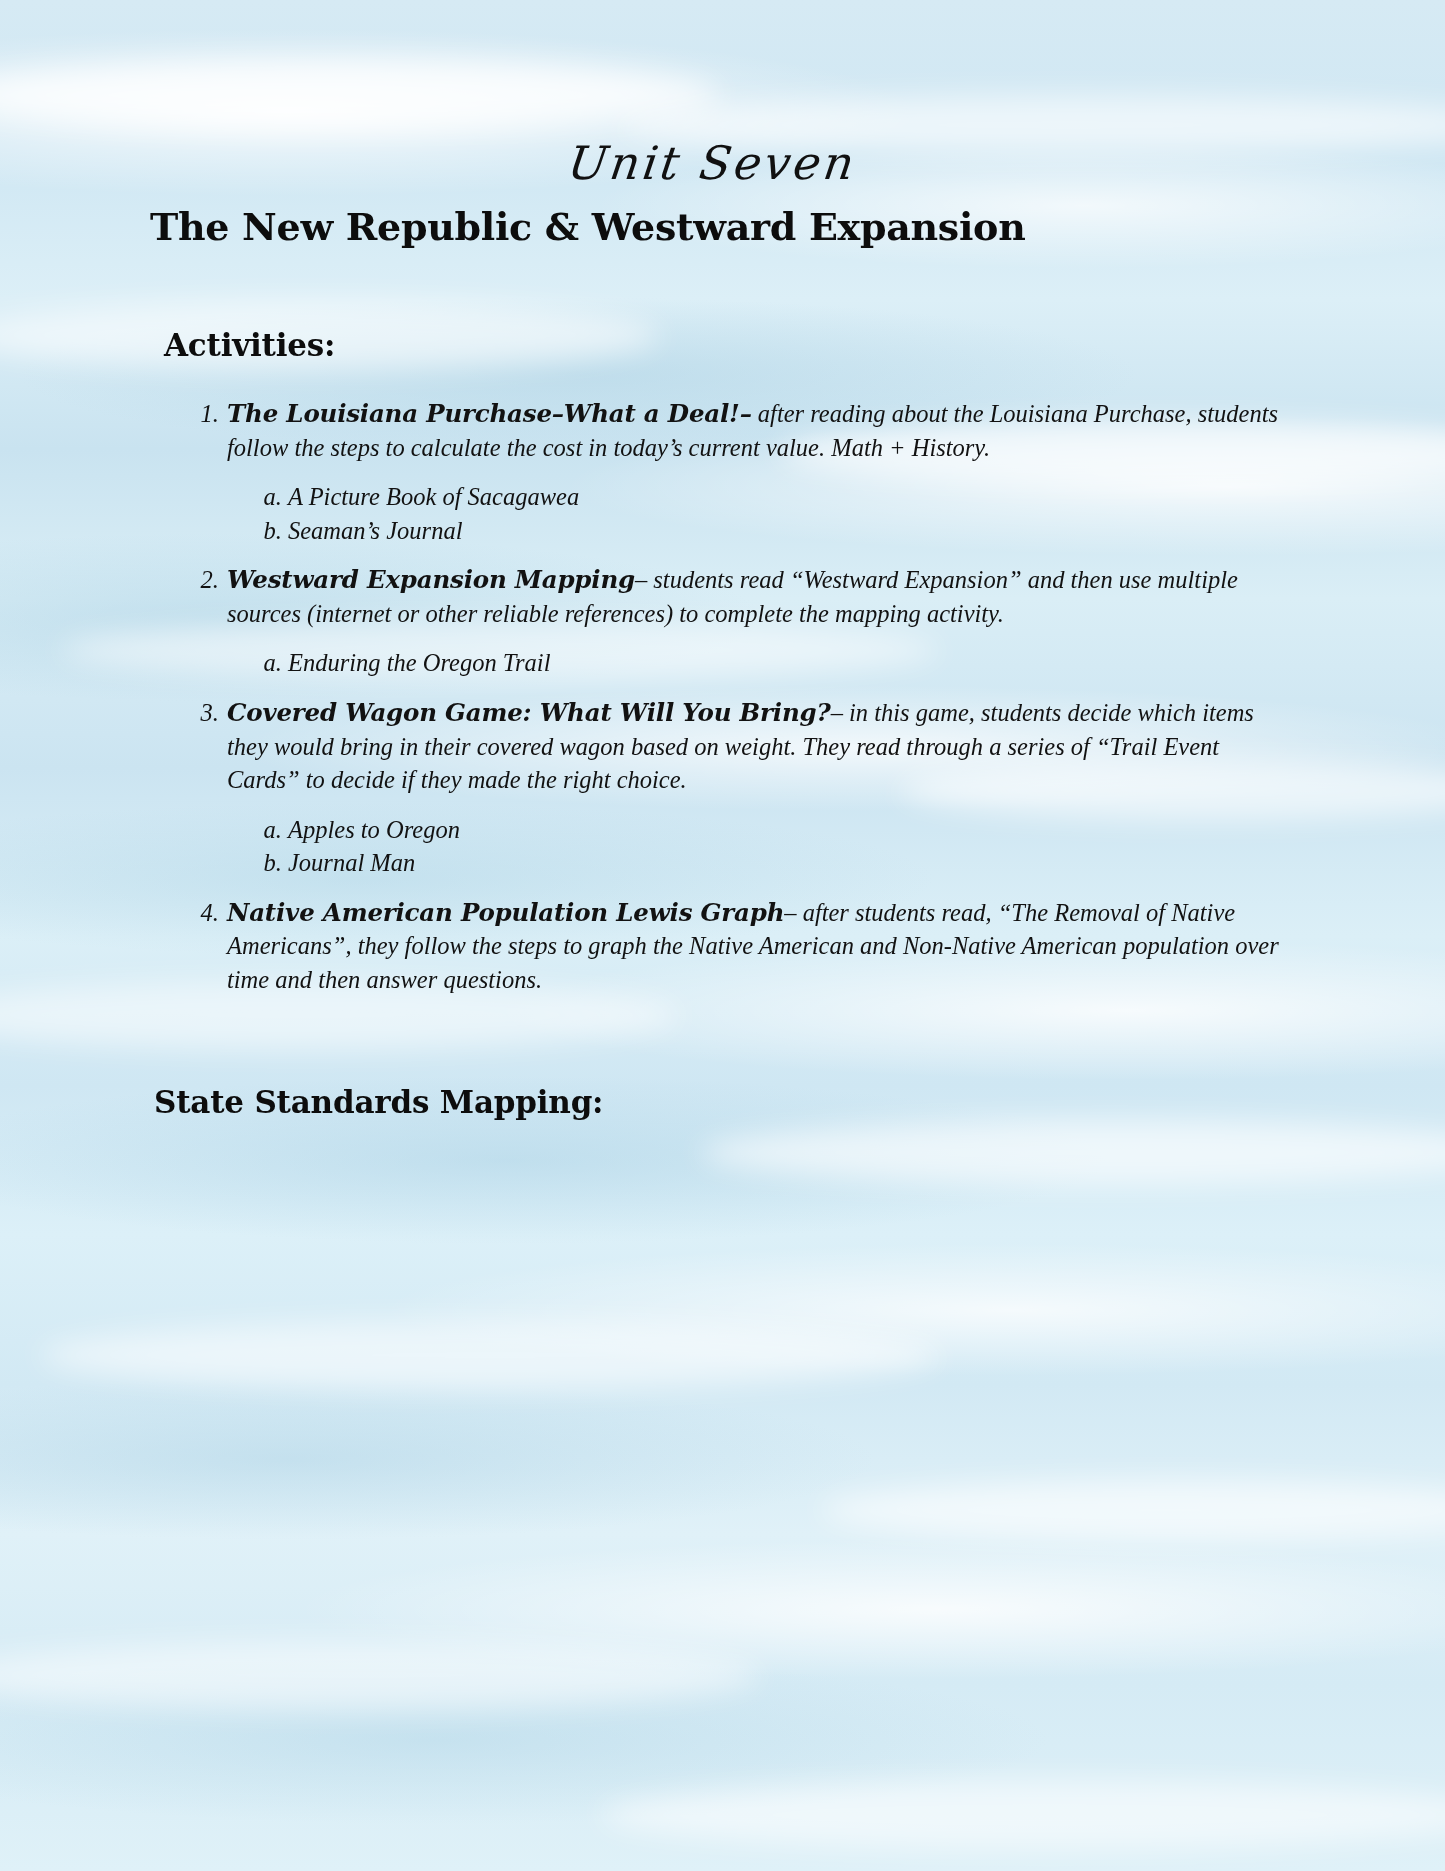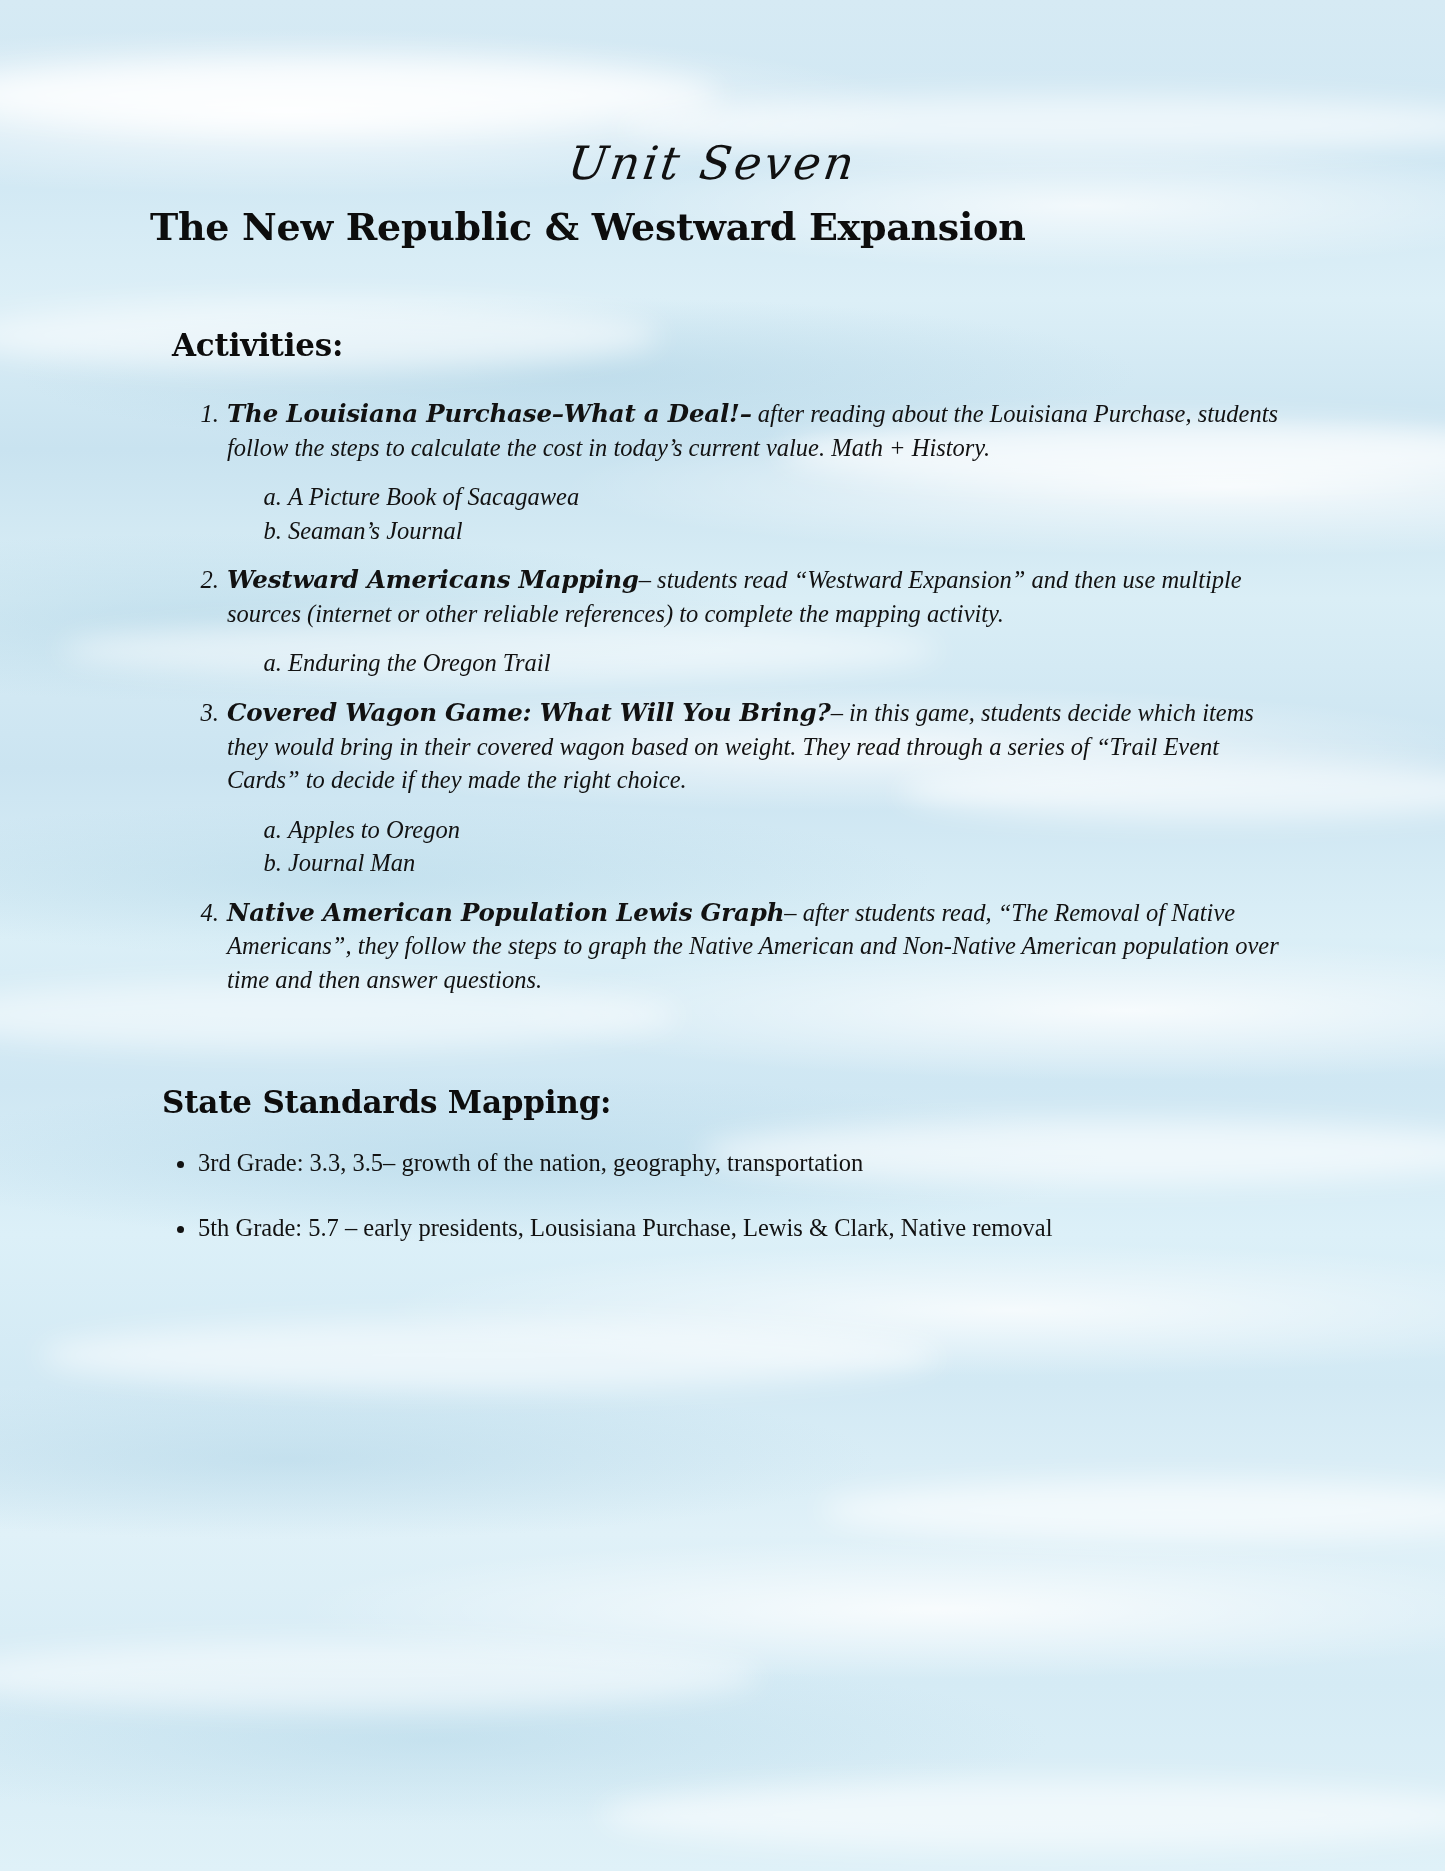--- a/index.html
+++ b/index.html
@@ -84,21 +84,21 @@
     color: #0d0d0d;
     margin-top: 18px;
     letter-spacing: -0.3px;
   }
 
   h2.section-heading {
     font-family: "DejaVu Serif", serif;
     font-weight: bold;
     font-size: 31px;
     color: #0d0d0d;
-    margin: 12px;
+    margin: 4px;
     letter-spacing: -0.2px;
   }
 
   .activities-heading-wrap { margin-top: 78px; padding-left: 10px; }
   .standards-heading-wrap { margin-top: 88px; padding-left: 0px; }
 
   ol.activities {
     list-style-type: decimal;
     margin: 34px 0 0 0;
     padding-left: 75px;
@@ -162,41 +162,37 @@
 
     <ol class="activities">
       <li>
         <span class="lead">The Louisiana Purchase–What a Deal!–</span><span> after reading about the Louisiana Purchase, students follow the steps to calculate the cost in today’s current value. Math + History.</span>
         <ol class="sub">
           <li>A Picture Book of Sacagawea</li>
           <li>Seaman’s Journal</li>
         </ol>
       </li>
       <li>
-        <span class="lead">Westward Americans Mapping</span><span>– students read “Westward Expansion” and then use multiple sources (internet or other reliable references) to complete the mapping activity.</span>
+        <span class="lead">Westward Expansion Mapping</span><span>– students read “Westward Expansion” and then use multiple sources (internet or other reliable references) to complete the mapping activity.</span>
         <ol class="sub">
           <li>Enduring the Oregon Trail</li>
         </ol>
       </li>
       <li>
         <span class="lead">Covered Wagon Game: What Will You Bring?</span><span>– in this game, students decide which items they would bring in their covered wagon based on weight. They read through a series of “Trail Event Cards” to decide if they made the right choice.</span>
         <ol class="sub">
           <li>Apples to Oregon</li>
           <li>Journal Man</li>
         </ol>
       </li>
       <li>
         <span class="lead">Native American Population Lewis Graph</span><span>– after students read, “The Removal of Native Americans”, they follow the steps to graph the Native American and Non-Native American population over time and then answer questions.</span>
       </li>
     </ol>
 
     <div class="standards-heading-wrap">
       <h2 class="section-heading">State Standards Mapping:</h2>
     </div>
 
-    <ul class="standards">
-      <li>3rd Grade: 3.3, 3.5– growth of the nation, geography, transportation</li>
-      <li>5th Grade: 5.7 – early presidents, Lousisiana Purchase, Lewis &amp; Clark, Native removal</li>
-    </ul>
 
     <div class="spacer-bottom"></div>
   </div>
 </div>
 
 </body></html>

